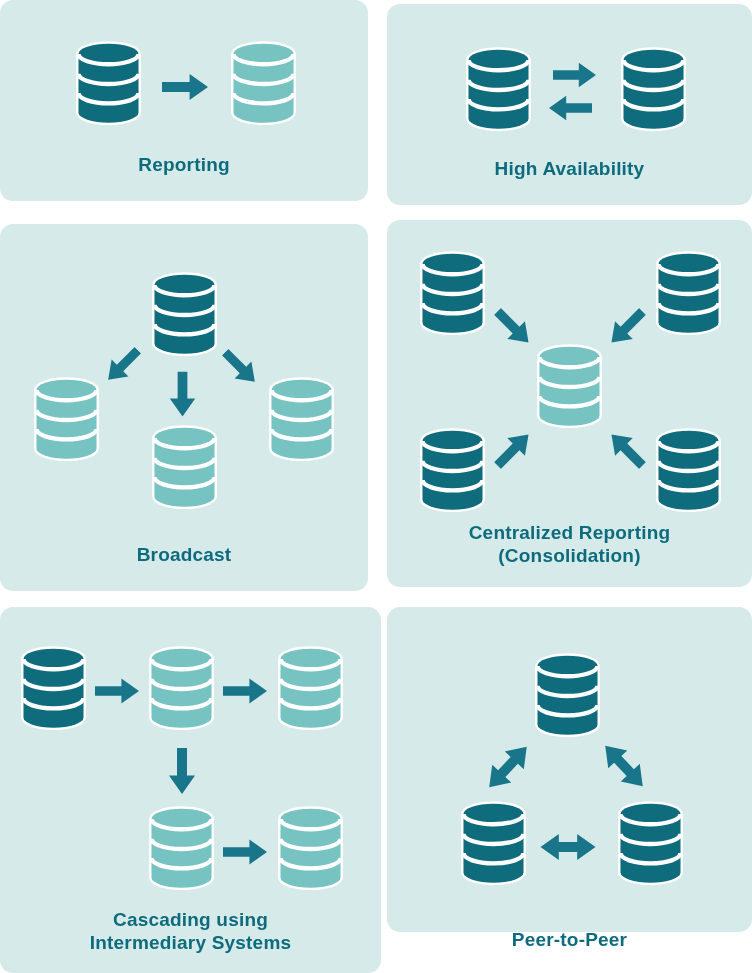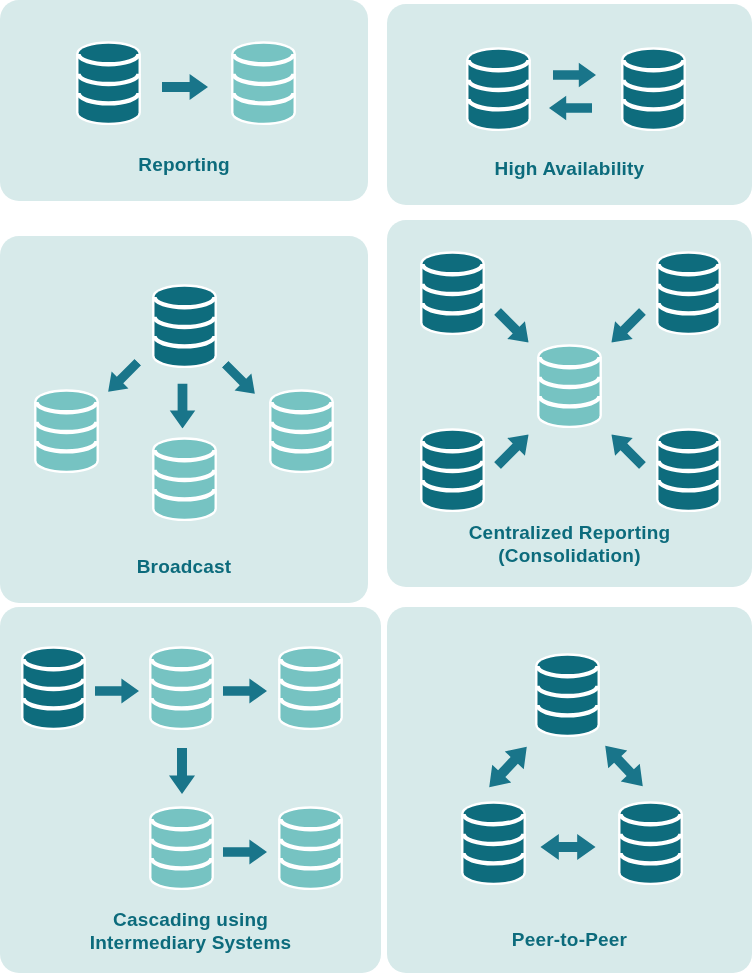--- a/index.html
+++ b/index.html
@@ -11,28 +11,28 @@
   #stage {
     position: relative;
     width: 752px;
     height: 973px;
     background: var(--page-bg, #ffffff);
     overflow: hidden;
   }
   .panel {
     position: absolute;
     background: var(--panel-bg, #d7eaea);
-    border-radius: 19px;
+    border-radius: 13px;
   }
   #p1 { left: 0;     top: 0;     width: 368px; height: 201px; }
   #p2 { left: 387px; top: 4px;     width: 365px; height: 201px; }
-  #p3 { left: 0;     top: 236px; width: 368px; height: 367px; }
+  #p3 { left: 0;     top: 224px; width: 368px; height: 367px; }
   #p4 { left: 387px; top: 220px; width: 365px; height: 367px; }
   #p5 { left: 0;     top: 607px; width: 368px; height: 366px; padding-left: 13px; }
-  #p6 { left: 387px; top: 607px; width: 365px; height: 366px; }
+  #p6 { left: 387px; top: 607px; width: 365px; height: 325px; }
 
   svg.db {
     position: absolute;
     width: 79px;
     height: 88px;
     overflow: visible;
   }
   svg.db.dark  { color: var(--db-dark, #0e6c7d); }
   svg.db.light { color: var(--db-light, #76c3c2); }
 

